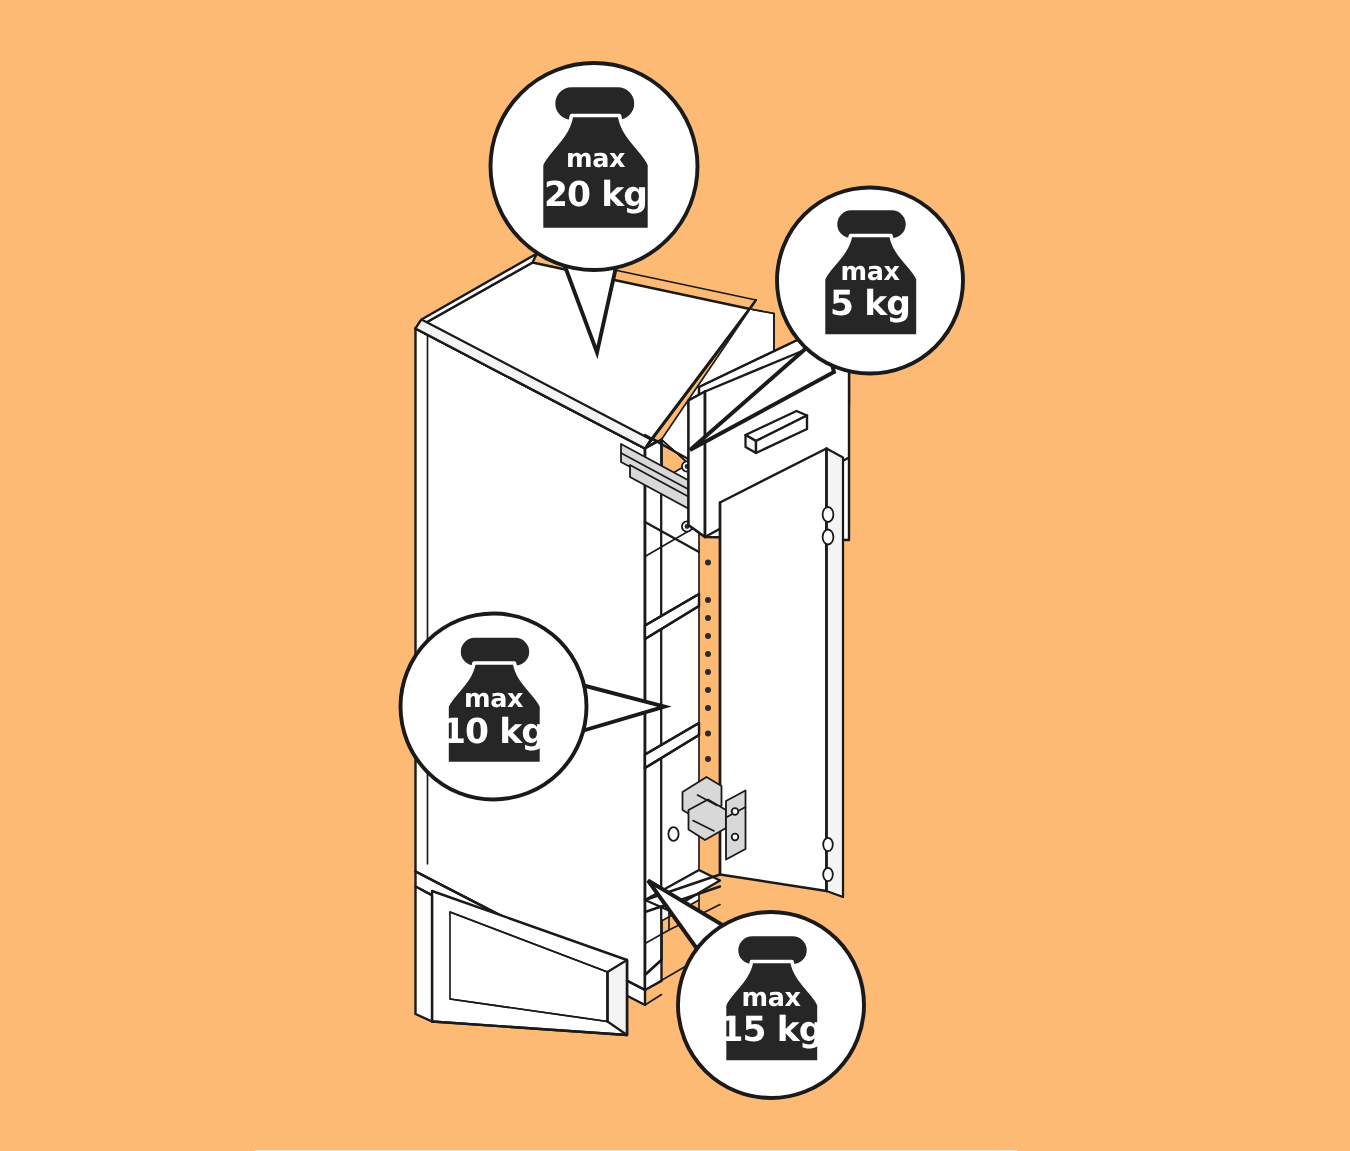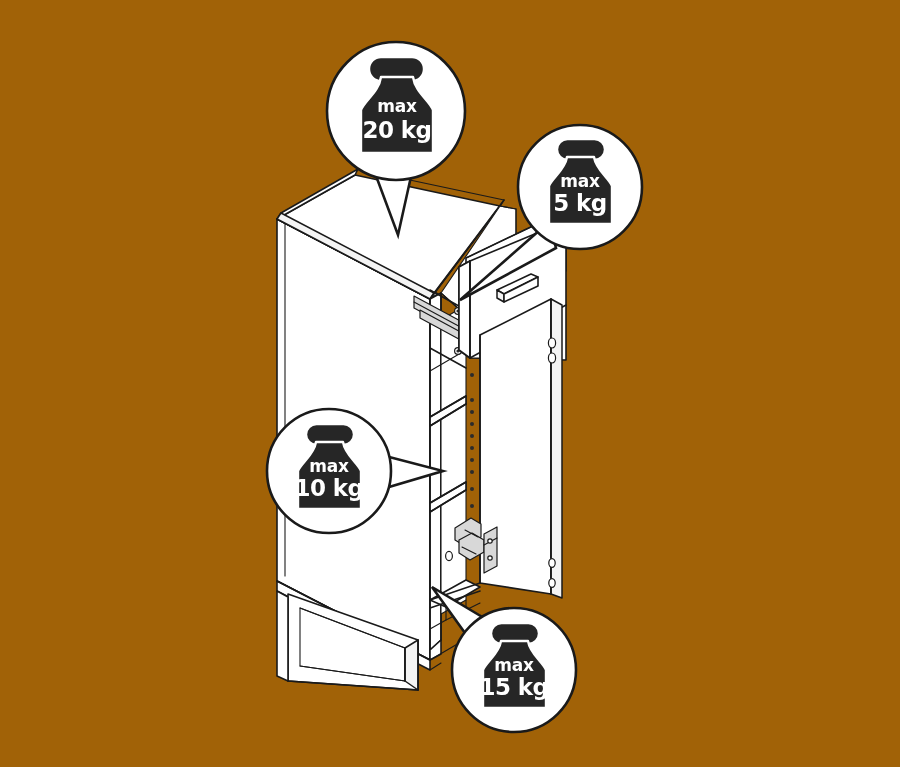--- a/index.html
+++ b/index.html
@@ -11,21 +11,21 @@
   body {
     width: 900px;
     height: 767px;
     font-family: "Liberation Sans", sans-serif;
     overflow: hidden;
   }
   #diagram-root {
     position: relative;
     width: 900px;
     height: 767px;
-    background: #a16207;
+    background: #fdba74;
   }
   svg.diagram {
     display: block;
     width: 900px;
     height: 767px;
   }
   .ln {
     fill: none;
     stroke: #1a1a1a;
     stroke-width: 1.6;

